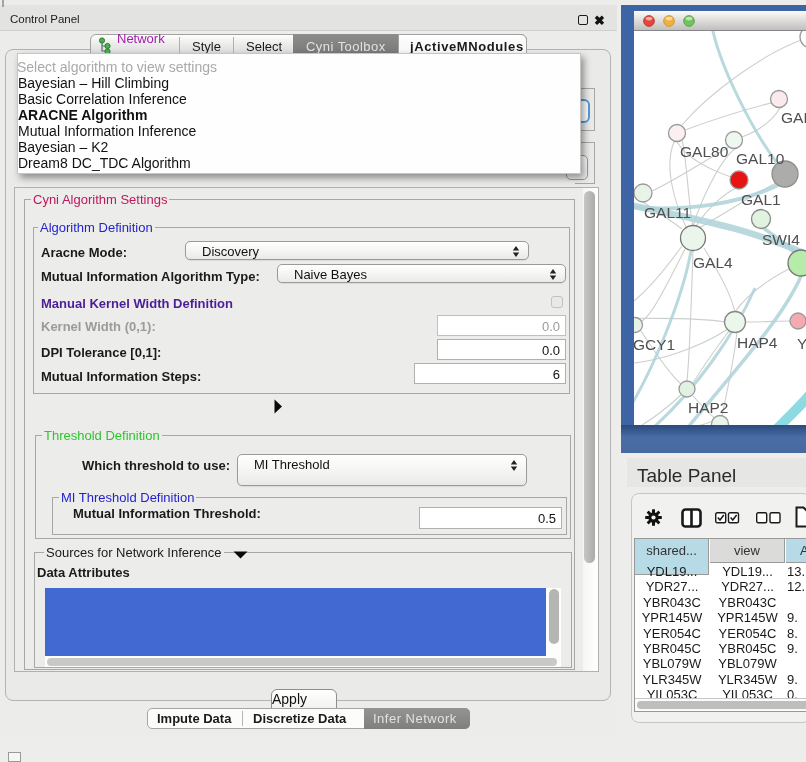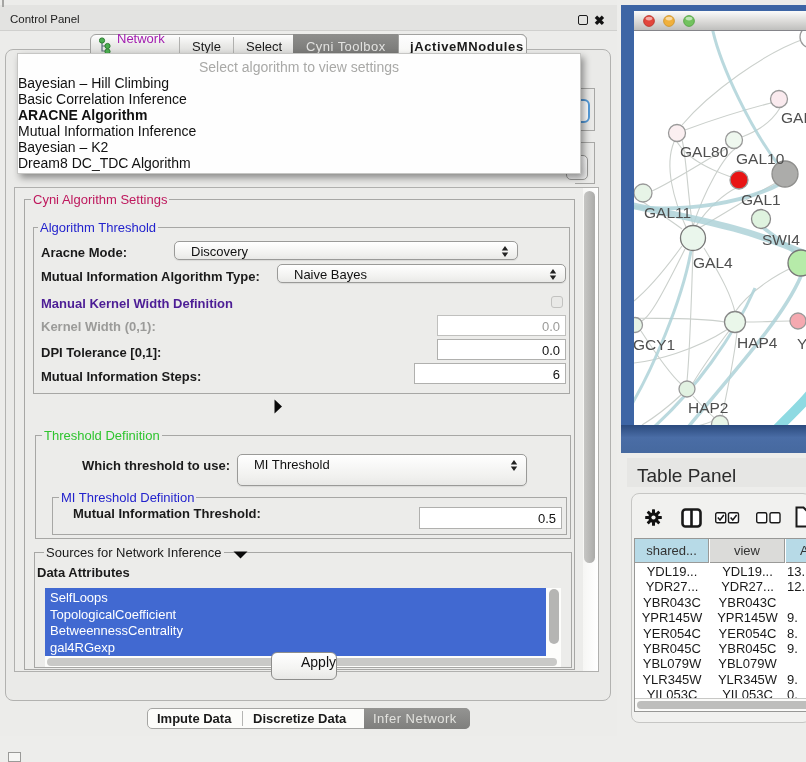--- a/index.html
+++ b/index.html
@@ -43,24 +43,24 @@
 <div class="abs" style="left:410px;top:39px;font-size:13px;font-weight:bold;letter-spacing:0.6px;color:#1a1a1a">jActiveMNodules</div>
 
 <div class="abs" style="left:14px;top:187px;width:585px;height:485px;border:1px solid #b0b0ae;background:#ececea"></div>
 <div class="abs" style="left:583px;top:188px;width:15px;height:483px;background:linear-gradient(90deg,#f6f6f4,#ffffff)"></div>
 <div class="abs" style="left:584px;top:191px;width:11px;height:372px;background:linear-gradient(90deg,#c6c6c4,#ababa9);border-radius:6px"></div>
 
 <div class="frame" style="left:24px;top:199px;width:551px;height:471px"></div>
 <div class="flabel" style="left:31px;top:193px;color:#be185d">Cyni Algorithm Settings</div>
 
 <div class="frame" style="left:33px;top:227px;width:537px;height:167px"></div>
-<div class="flabel" style="left:38px;top:221px;color:#2323cd">Algorithm Threshold</div>
+<div class="flabel" style="left:38px;top:221px;color:#2323cd">Algorithm Definition</div>
 
 <div class="blabel" style="left:41px;top:246px">Aracne Mode:</div>
-<div class="combo" style="left:174px;top:241px;width:344px;height:19px">
+<div class="combo" style="left:185px;top:241px;width:344px;height:19px">
       <span class="ct">Discovery</span>
  <svg class="stepper" style="right:7px;top:4px" width="8" height="11">
         <path d="M4 0 L7.2 4.4 L0.8 4.4 Z M4 11 L7.2 6.6 L0.8 6.6 Z" fill="#222"></path>
       </svg>
     </div>
 <div class="blabel" style="left:41px;top:270px">Mutual Information Algorithm Type:</div>
 <div class="combo" style="left:277px;top:264px;width:289px;height:19px">
       <span class="ct">Naive Bayes</span>
  <svg class="stepper" style="right:7px;top:4px" width="8" height="11">
         <path d="M4 0 L7.2 4.4 L0.8 4.4 Z M4 11 L7.2 6.6 L0.8 6.6 Z" fill="#222"></path>
@@ -101,44 +101,43 @@
       <span style="top:3px">0.5</span>
     </div>
 
 <div class="frame" style="left:34px;top:552px;width:538px;height:116px"></div>
 <div class="flabel" style="left:44px;top:546px;color:#1a1a1a">Sources for Network Inference</div>
 <svg class="abs" style="left:233px;top:551px" width="15" height="8">
       <path d="M0.5 0.5 L14.5 0.5 L7.5 7.5 Z" fill="#0a0a0a"></path>
     </svg>
 <div class="blabel" style="left:37px;top:566px">Data Attributes</div>
 <div class="abs" style="left:45px;top:588px;width:501px;height:68px;background:#4169d1"></div>
-<div class="abs" style="left:50px;top:590px;font-size:13px;line-height:16.6px;color:#fff">SelfLoops<br>TopologicalCoefficient<br>BetweennessCentrality<br>gal4RGexp</div>
 <div class="abs" style="left:546px;top:588px;width:15px;height:68px;background:#fdfdfb"></div>
 <div class="abs" style="left:549px;top:589px;width:10px;height:55px;background:#b5b5b3;border-radius:5px"></div>
 <div class="abs" style="left:45px;top:656px;width:516px;height:11px;background:#fdfdfb"></div>
 <div class="abs" style="left:47px;top:658px;width:510px;height:8px;background:#c9c9c7;border-radius:4px"></div>
 
 <div class="abs" style="left:575px;top:88px;width:20px;height:43px;border:1px solid #a7a7a5;border-left:none"></div>
 <div class="abs" style="left:574px;top:99px;width:16px;height:24px;border:2.5px solid #559ad8;border-radius:6px;background:#fff"></div>
 <div class="abs" style="left:575px;top:142px;width:20px;height:42px;border:1px solid #a7a7a5;border-left:none"></div>
 <div class="abs" style="left:566px;top:155px;width:22px;height:25px;border:1px solid #9a9a98;border-radius:5px;background:linear-gradient(#fff,#eee)"></div>
 
-<div class="abs" style="left:271px;top:652px;width:66px;height:28px;border:1px solid #8e8e8c;border-radius:6px;background:linear-gradient(#ffffff,#f4f4f2 60%,#e8e8e6);font-size:14px;color:#111;text-align:right;line-height:19px">Apply</div>
+<div class="abs" style="left:271px;top:689px;width:66px;height:28px;border:1px solid #8e8e8c;border-radius:6px;background:linear-gradient(#ffffff,#f4f4f2 60%,#e8e8e6);font-size:14px;color:#111;text-align:left;line-height:19px">Apply</div>
 
 <div class="abs" style="left:147px;top:708px;width:323px;height:21px;background:#fcfcfa;border:1px solid #a5a5a3;border-radius:5px"></div>
 <div class="abs" style="left:242px;top:711px;width:1px;height:15px;background:#b5b5b3"></div>
 <div class="abs" style="left:364px;top:708px;width:106px;height:21px;background:linear-gradient(#949492,#7f7f7d);border-radius:0 5px 5px 0"></div>
 <div class="abs" style="left:157px;top:711px;font-size:13px;font-weight:bold;color:#1a1a1a">Impute Data</div>
 <div class="abs" style="left:253px;top:711px;font-size:13px;font-weight:bold;color:#1a1a1a">Discretize Data</div>
 <div class="abs" style="left:373px;top:711px;font-size:13px;letter-spacing:0.5px;color:#e2e2de">Infer Network</div>
 
 <div class="abs" style="left:8px;top:752px;width:13px;height:10px;background:#f6f6f4;border:1px solid #9a9a98"></div>
 
 <div class="abs" style="left:17px;top:53px;width:564px;height:121px;background:#fefefe;border:1px solid #c6c6c4;box-shadow:3px 4px 7px rgba(0,0,0,0.4)"></div>
-<div class="abs" style="left:17px;top:59px;width:564px;text-align:center;font-size:14px;color:#a9a9a7">Select algorithm to view settings</div>
+<div class="abs" style="left:17px;top:59px;width:564px;text-align:left;font-size:14px;color:#a9a9a7">Select algorithm to view settings</div>
 <div class="abs" style="left:18px;top:75px;font-size:14px;line-height:16.1px;color:#111">Bayesian – Hill Climbing<br>Basic Correlation Inference<br><b>ARACNE Algorithm</b><br>Mutual Information Inference<br>Bayesian – K2<br>Dream8 DC_TDC Algorithm</div>
 
 <div class="abs" style="left:621px;top:5px;width:185px;height:448px;background:#3d65a5"></div>
 <div class="abs" style="left:621px;top:425px;width:185px;height:28px;background:linear-gradient(#2b4a7d,#4a6da6 45%,#46699f)"></div>
 <div class="abs" style="left:634px;top:11px;width:172px;height:20px;background:linear-gradient(#fbfbfb,#dedddb 50%,#bfbfbd);border-bottom:1px solid #85858a"></div>
 <svg class="abs" style="left:643px;top:15px" width="53" height="12">
  <circle cx="6" cy="6" r="5.4" fill="#e2463c" stroke="#b62b22" stroke-width="0.8"></circle>
  <circle cx="26" cy="6" r="5.4" fill="#f0b03c" stroke="#cd9022" stroke-width="0.8"></circle>
  <circle cx="46" cy="6" r="5.4" fill="#72c25e" stroke="#4da03c" stroke-width="0.8"></circle>
  <ellipse cx="6" cy="3.6" rx="3.4" ry="1.8" fill="rgba(255,255,255,0.55)"></ellipse>
@@ -251,21 +250,21 @@
 </svg>
 <svg class="abs" style="left:756px;top:512px" width="26" height="12" viewBox="0 0 26 12">
  <rect x="0.7" y="0.7" width="10" height="10" rx="1.5" fill="#fff" stroke="#1a1a1a" stroke-width="1.4"></rect>
  <rect x="14" y="0.7" width="10" height="10" rx="1.5" fill="#fff" stroke="#1a1a1a" stroke-width="1.4"></rect>
 </svg>
 <svg class="abs" style="left:795px;top:506px" width="13" height="22" viewBox="0 0 13 22">
  <path d="M1.5 1.5 h7 l4 4 v15 h-11 Z" fill="#fff" stroke="#1a1a1a" stroke-width="2"></path>
 </svg>
 
 <div class="abs" style="left:634px;top:538px;width:172px;height:174px;background:#fff;border:1px solid #989896;border-right:none;overflow:hidden">
- <div class="abs" style="left:0;top:0;width:74px;height:24px;background:#b7dae7;border-right:1px solid #9a9a98;border-bottom:1px solid #9a9a98;text-align:center;font-size:13px;color:#333;line-height:24px">shared...</div>
+ <div class="abs" style="left:0;top:0;width:74px;height:36px;background:#b7dae7;border-right:1px solid #9a9a98;border-bottom:1px solid #9a9a98;text-align:center;font-size:13px;color:#333;line-height:24px">shared...</div>
  <div class="abs" style="left:75px;top:0;width:75px;height:24px;background:#dbdbd9;border-right:1px solid #9a9a98;border-bottom:1px solid #9a9a98;text-align:center;font-size:13px;color:#333;line-height:24px">view</div>
  <div class="abs" style="left:151px;top:0;width:21px;height:24px;background:#b7dae7;border-bottom:1px solid #9a9a98;font-size:13px;color:#333;line-height:24px;padding-left:14px">A</div>
  <div class="abs" style="left:0;top:25px;width:74px;font-size:13px;line-height:15.4px;color:#1a1a1a;text-align:center">YDL19...<br>YDR27...<br>YBR043C<br>YPR145W<br>YER054C<br>YBR045C<br>YBL079W<br>YLR345W<br>YIL053C</div>
  <div class="abs" style="left:75px;top:25px;width:75px;font-size:13px;line-height:15.4px;color:#1a1a1a;text-align:center">YDL19...<br>YDR27...<br>YBR043C<br>YPR145W<br>YER054C<br>YBR045C<br>YBL079W<br>YLR345W<br>YIL053C</div>
  <div class="abs" style="left:152px;top:25px;width:30px;font-size:13px;line-height:15.4px;color:#1a1a1a">13...<br>12...<br>&nbsp;<br>9.<br>8.<br>9.<br>&nbsp;<br>9.<br>0.</div>
  <div class="abs" style="left:0;top:159px;width:172px;height:14px;background:#fbfbf9;border-top:1px solid #c8c8c6"></div>
  <div class="abs" style="left:2px;top:162px;width:170px;height:8px;background:#bebebc;border-radius:4px 0 0 4px"></div>
 </div>
 
 </div>

